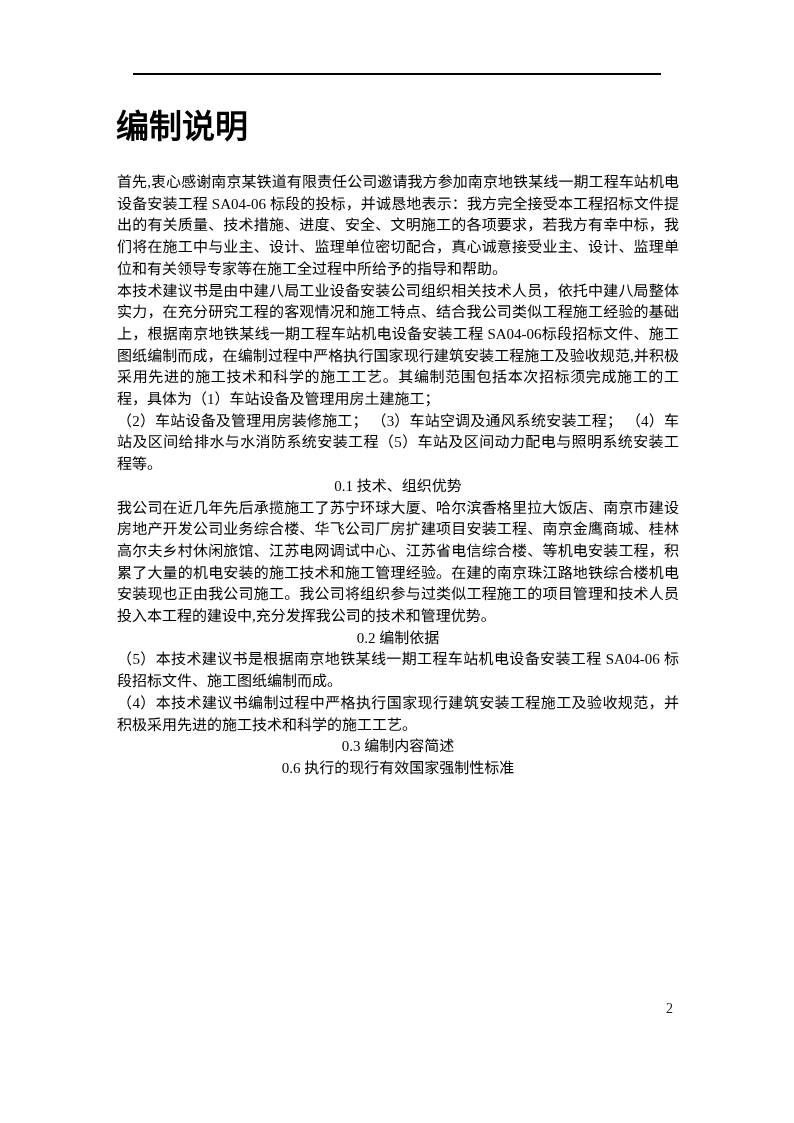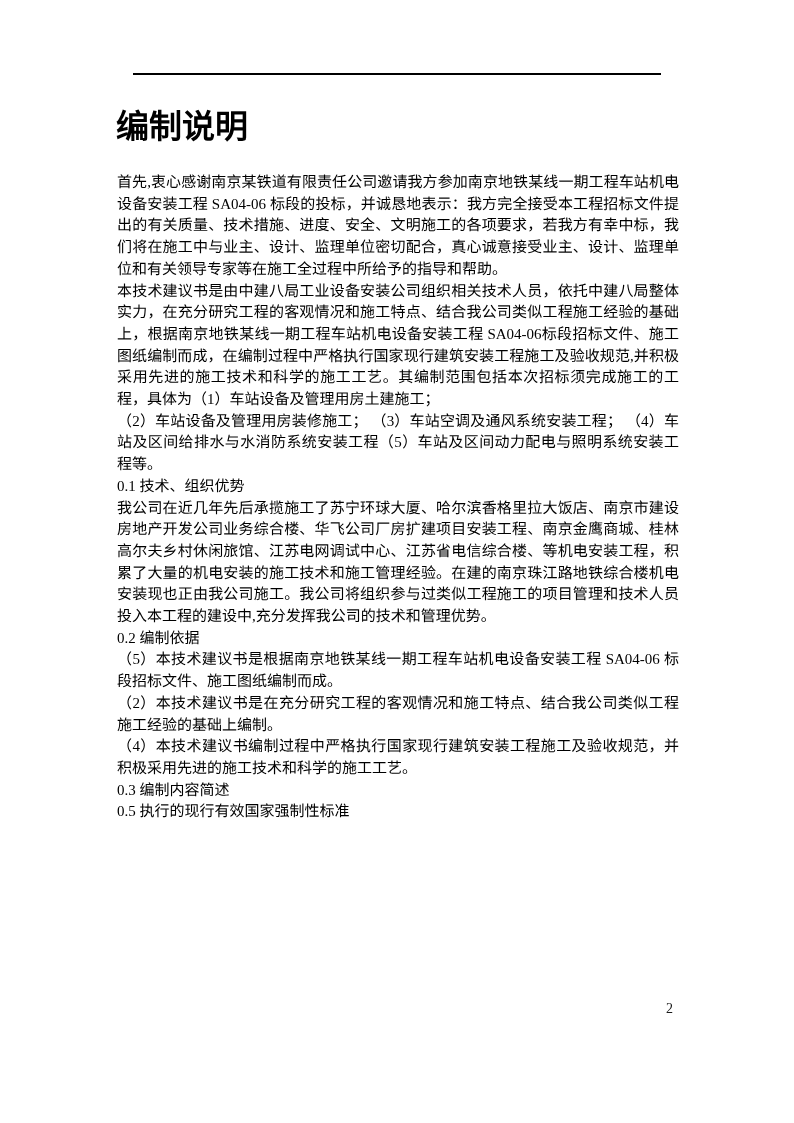--- a/index.html
+++ b/index.html
@@ -52,21 +52,21 @@
     line-height: 21.7px;
     text-align: justify;
     text-justify: inter-ideograph;
     color: #000000;
   }
   .content p {
     margin: 0;
     padding: 0;
   }
   .content p.heading {
-    text-align: left;
+    text-align: center;
   }
   .page-number {
     position: absolute;
     left: 666px;
     top: 1000px;
     font-size: 14px;
     line-height: 18px;
     color: #1a1a1a;
     font-family: "Liberation Serif", "DejaVu Serif", serif;
   }
@@ -81,21 +81,20 @@
   <h1 class="doc-title">编制说明</h1>
 
   <div class="content">
     <p class="para">首先,衷心感谢南京某铁道有限责任公司邀请我方参加南京地铁某线一期工程车站机电设备安装工程 SA04-06 标段的投标，并诚恳地表示：我方完全接受本工程招标文件提出的有关质量、技术措施、进度、安全、文明施工的各项要求，若我方有幸中标，我们将在施工中与业主、设计、监理单位密切配合，真心诚意接受业主、设计、监理单位和有关领导专家等在施工全过程中所给予的指导和帮助。</p>
     <p class="para">本技术建议书是由中建八局工业设备安装公司组织相关技术人员，依托中建八局整体实力，在充分研究工程的客观情况和施工特点、结合我公司类似工程施工经验的基础上，根据南京地铁某线一期工程车站机电设备安装工程 SA04-06标段招标文件、施工图纸编制而成，在编制过程中严格执行国家现行建筑安装工程施工及验收规范,并积极采用先进的施工技术和科学的施工工艺。其编制范围包括本次招标须完成施工的工程，具体为（1）车站设备及管理用房土建施工；</p>
     <p class="para">（2）车站设备及管理用房装修施工； （3）车站空调及通风系统安装工程； （4）车站及区间给排水与水消防系统安装工程（5）车站及区间动力配电与照明系统安装工程等。</p>
     <p class="para heading">0.1 技术、组织优势</p>
     <p class="para">我公司在近几年先后承揽施工了苏宁环球大厦、哈尔滨香格里拉大饭店、南京市建设房地产开发公司业务综合楼、华飞公司厂房扩建项目安装工程、南京金鹰商城、桂林高尔夫乡村休闲旅馆、江苏电网调试中心、江苏省电信综合楼、等机电安装工程，积累了大量的机电安装的施工技术和施工管理经验。在建的南京珠江路地铁综合楼机电安装现也正由我公司施工。我公司将组织参与过类似工程施工的项目管理和技术人员投入本工程的建设中,充分发挥我公司的技术和管理优势。</p>
     <p class="para heading">0.2 编制依据</p>
     <p class="para">（5）本技术建议书是根据南京地铁某线一期工程车站机电设备安装工程 SA04-06 标段招标文件、施工图纸编制而成。</p>
-    <p class="para">（2）本技术建议书是在充分研究工程的客观情况和施工特点、结合我公司类似工程施工经验的基础上编制。</p>
     <p class="para">（4）本技术建议书编制过程中严格执行国家现行建筑安装工程施工及验收规范，并积极采用先进的施工技术和科学的施工工艺。</p>
     <p class="para heading">0.3 编制内容简述</p>
-    <p class="para heading">0.5 执行的现行有效国家强制性标准</p>
+    <p class="para heading">0.6 执行的现行有效国家强制性标准</p>
   </div>
 
   <div class="page-number">2</div>
 
 </div>
 
 </body></html>

